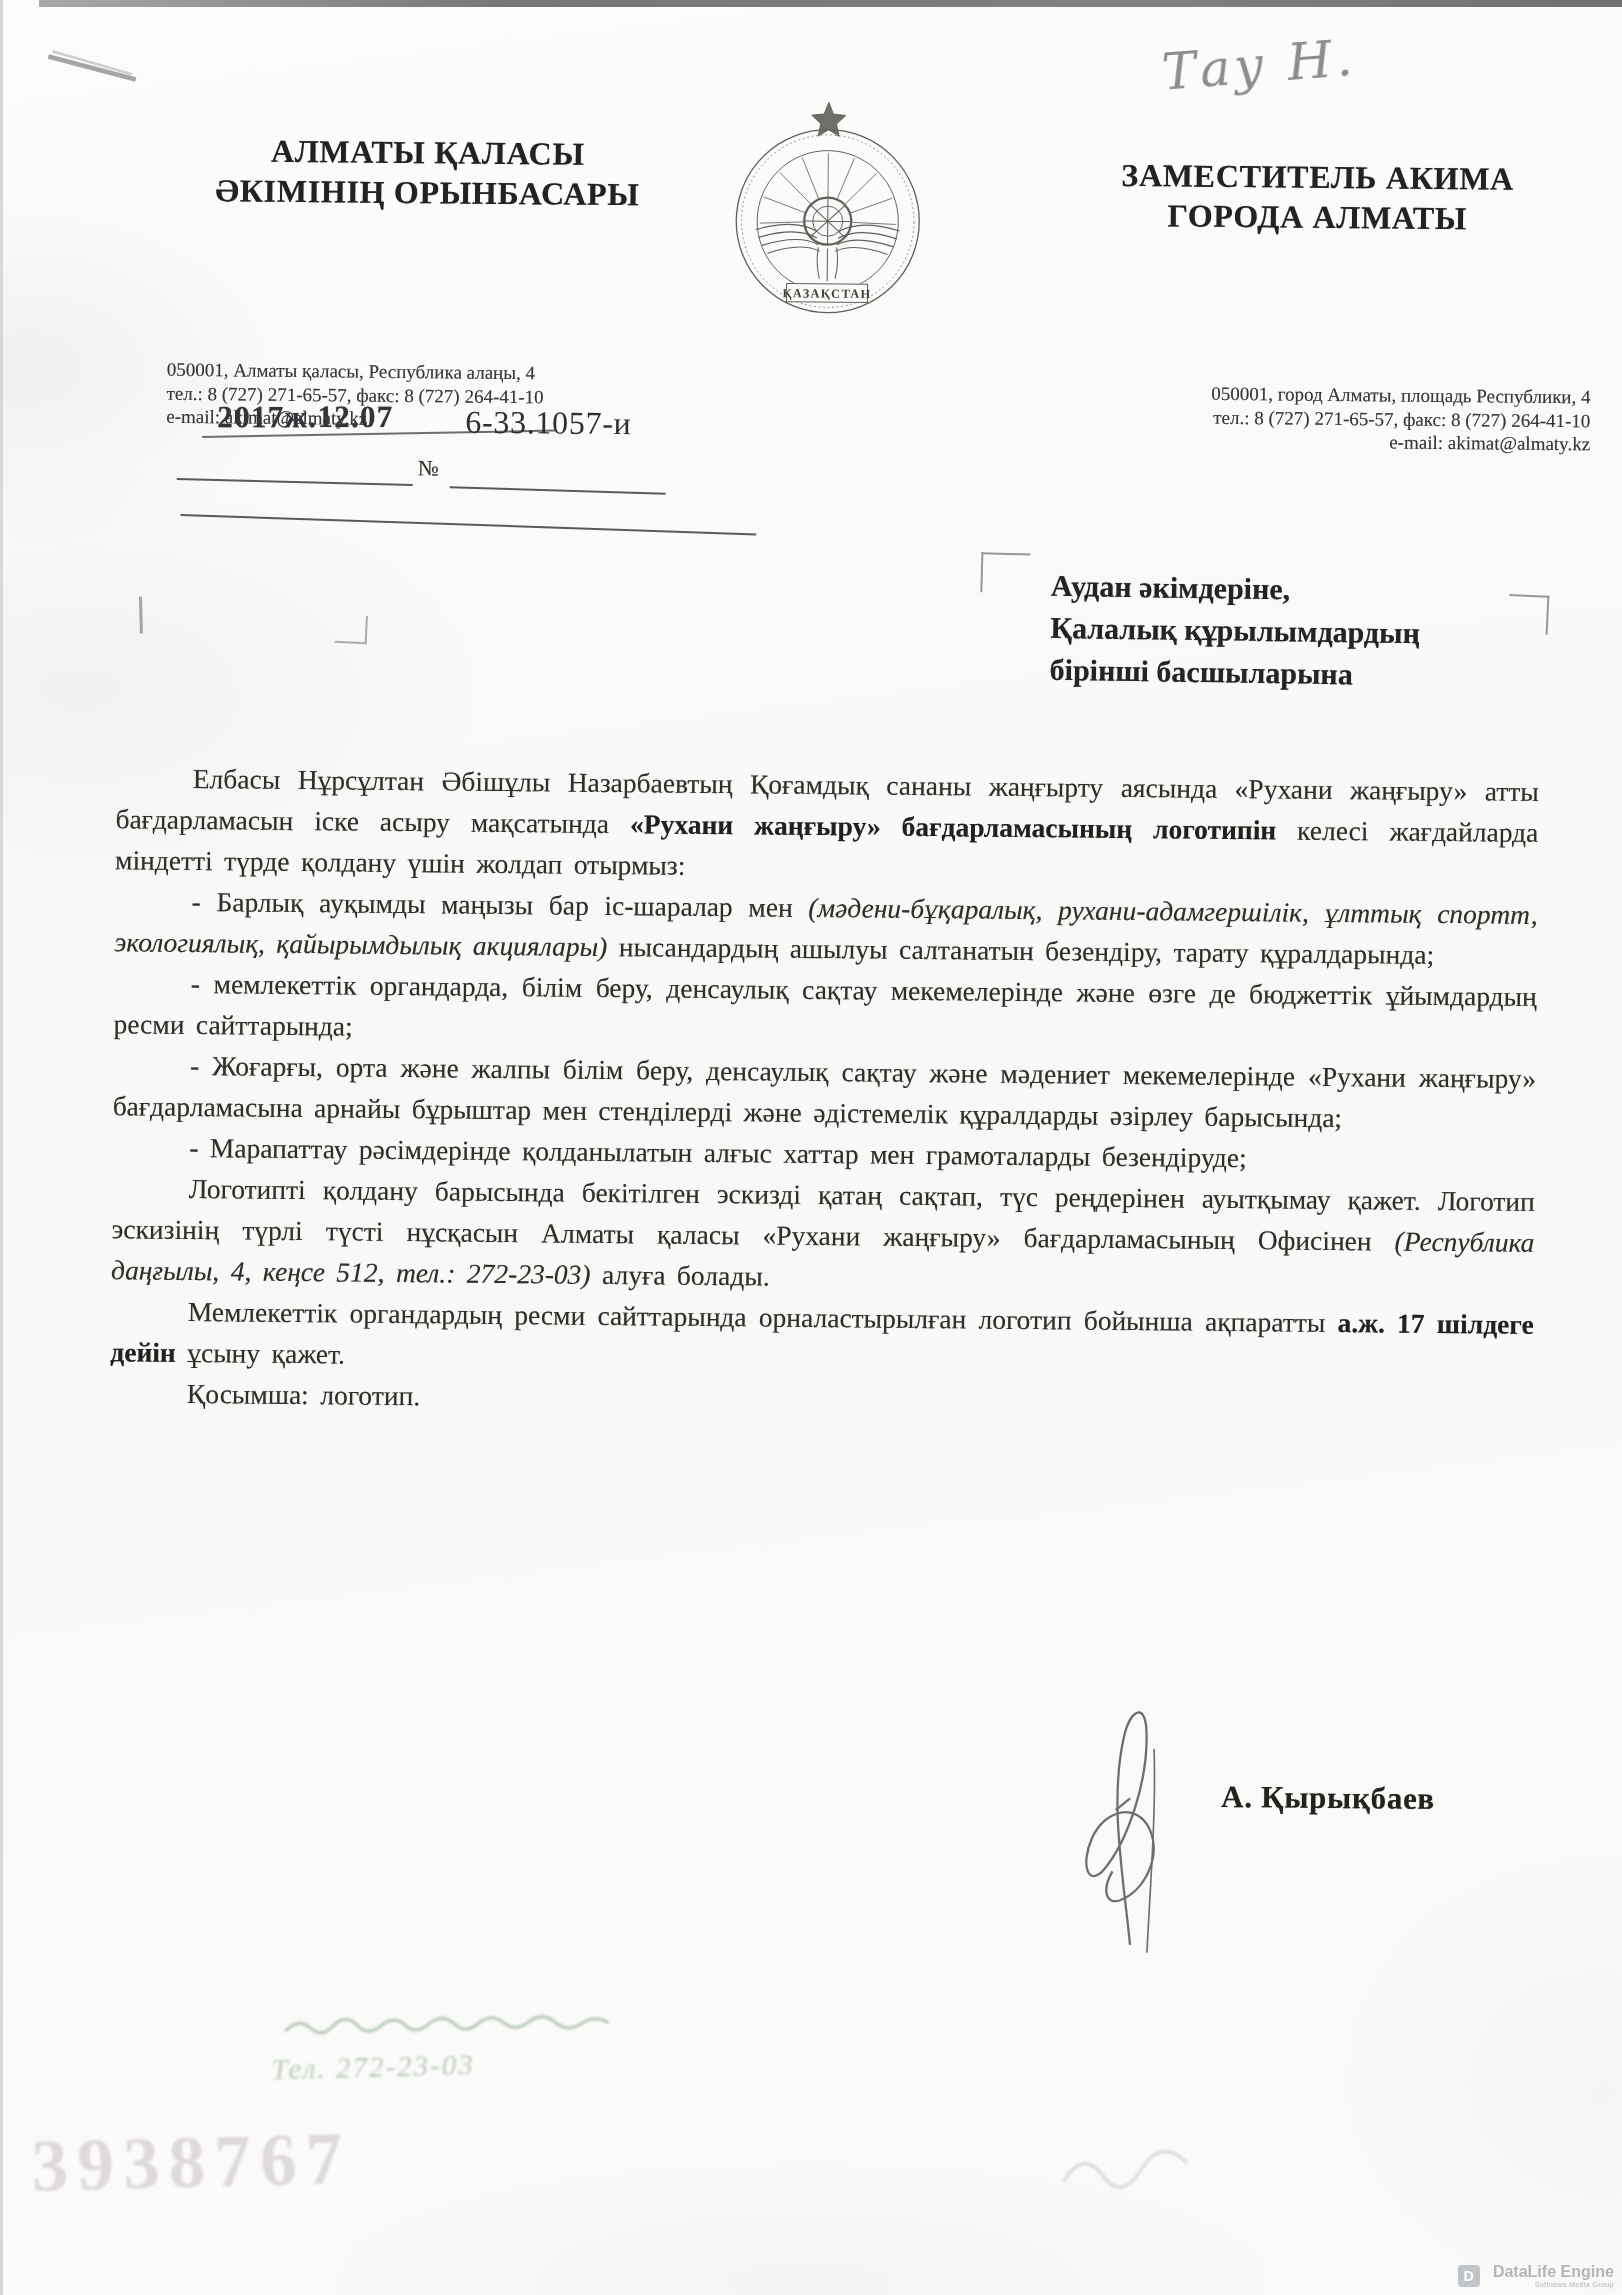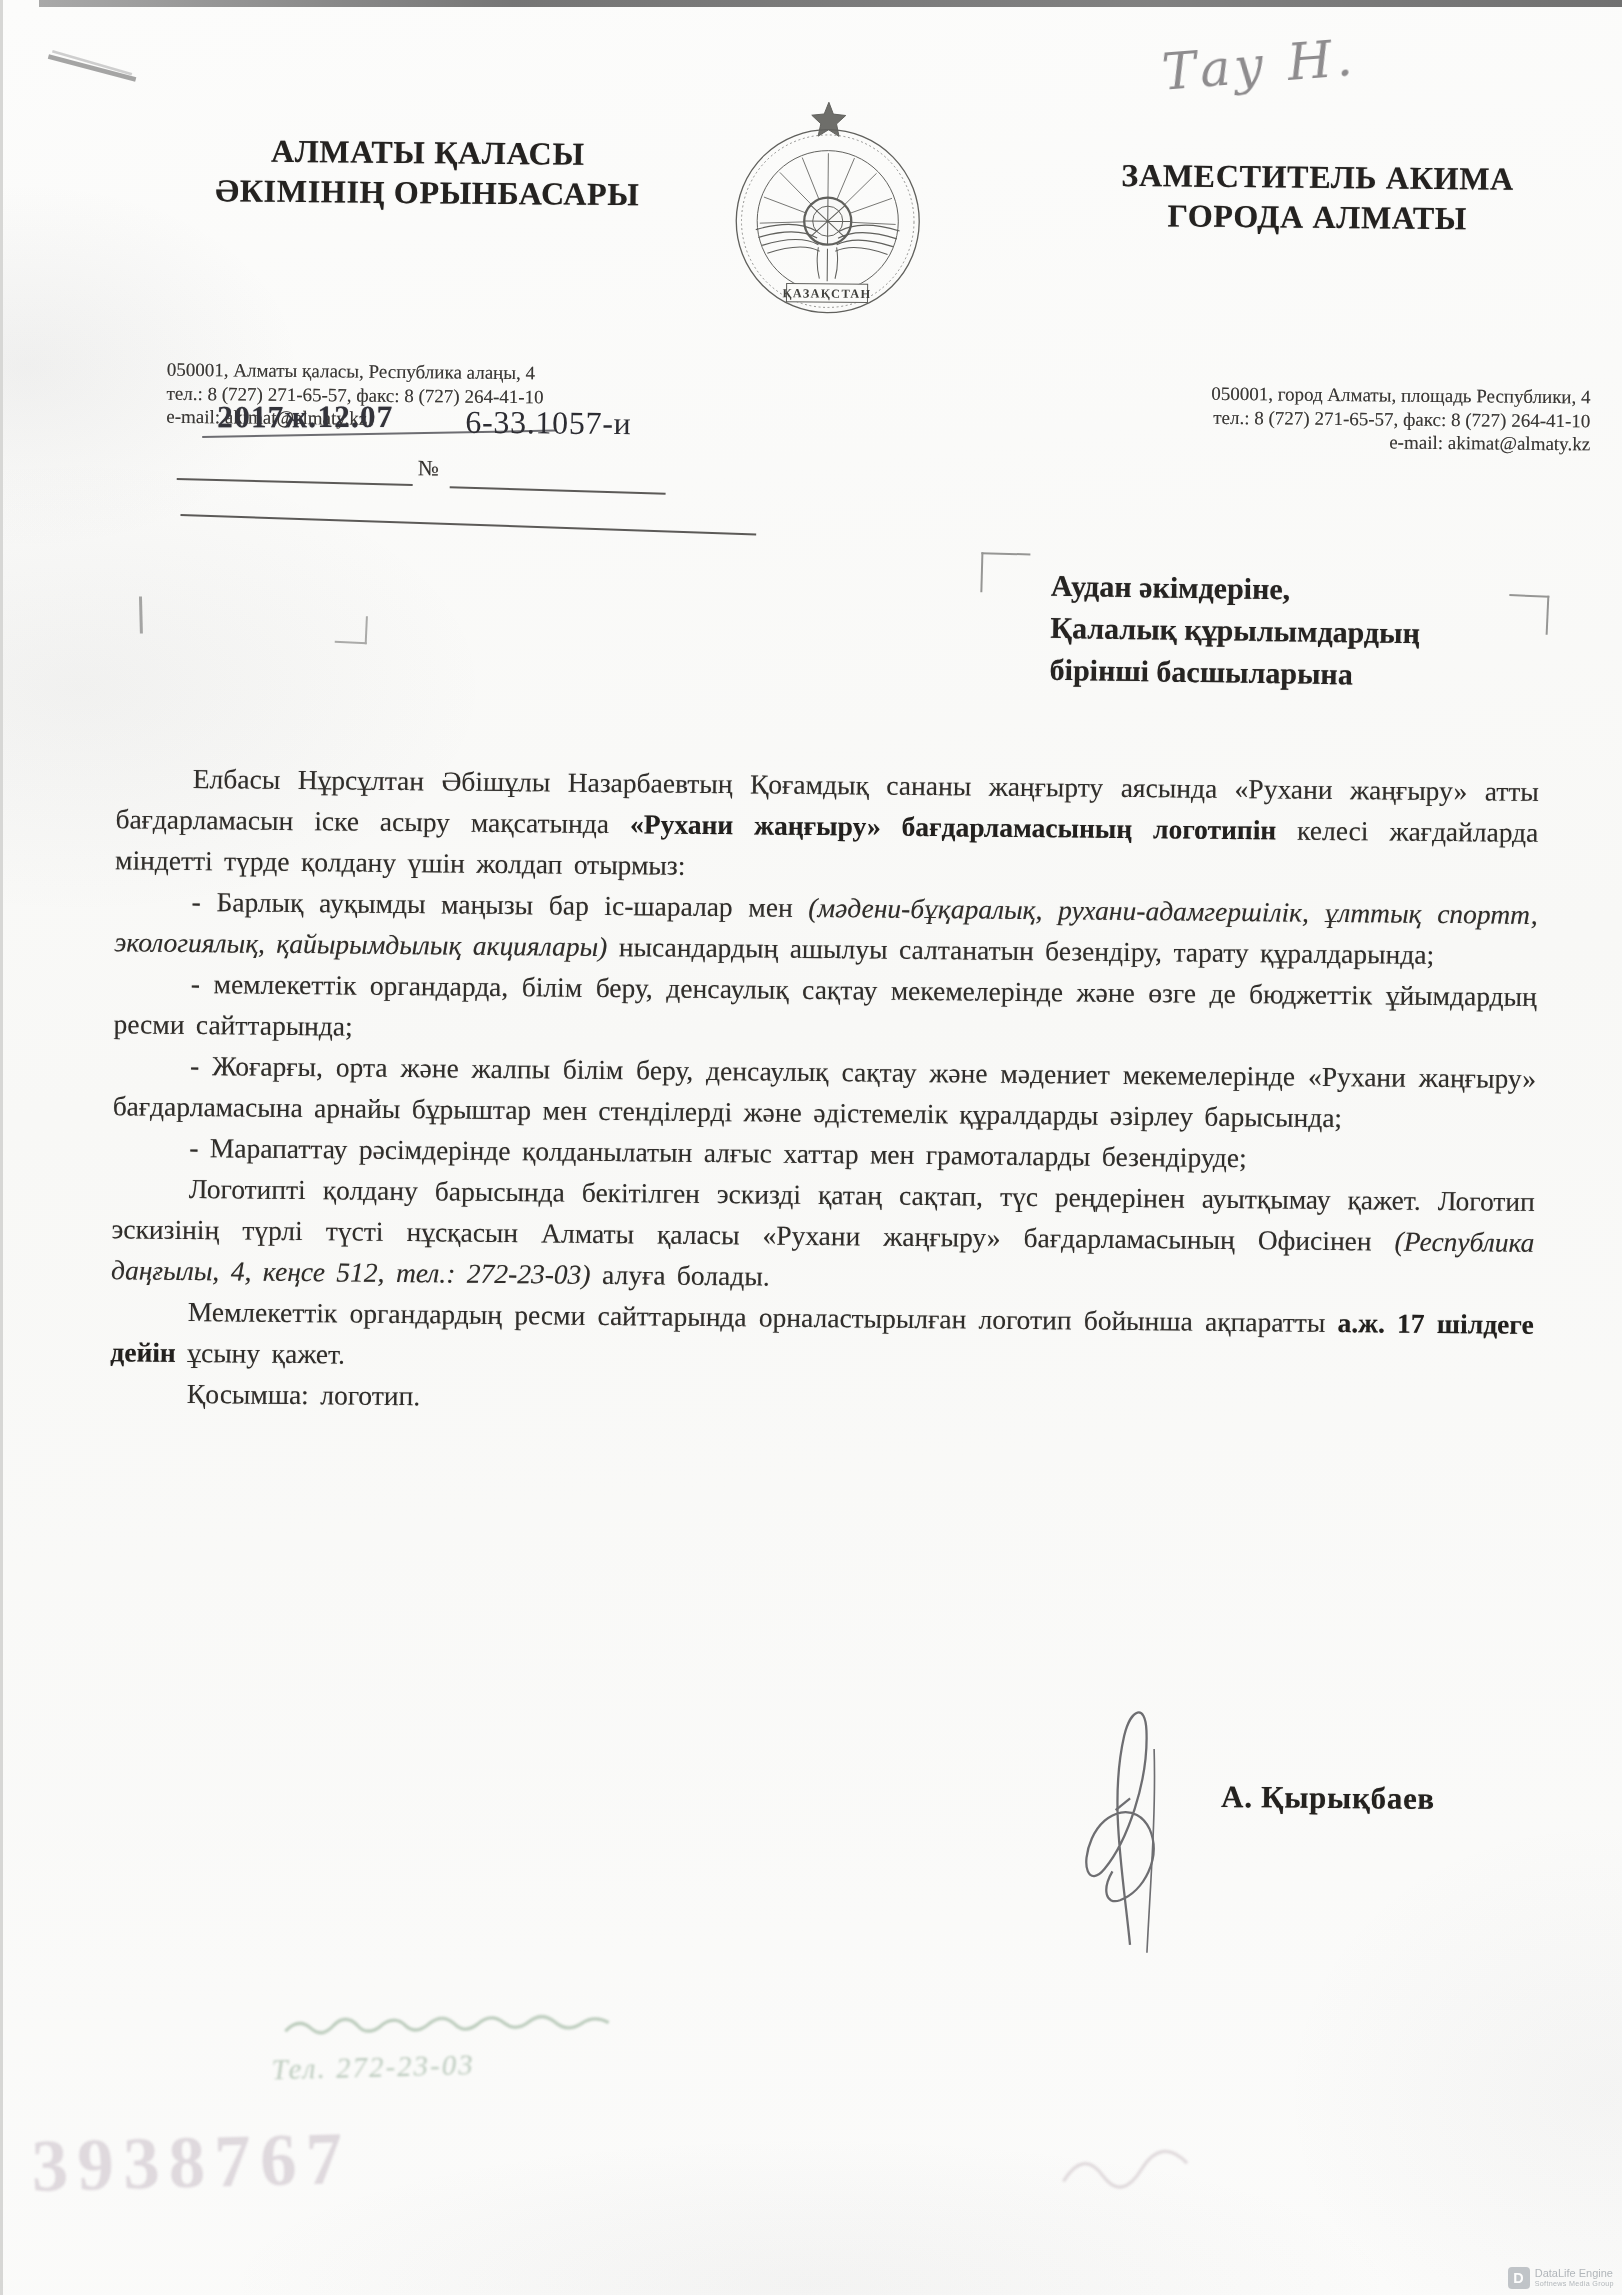--- a/index.html
+++ b/index.html
@@ -74,21 +74,21 @@
   
   #exec-squiggle{left:288px;top:2010px;filter:blur(1px);opacity:.55;}
   #exec-phone{left:281px;top:2055px;font-size:29px;font-style:italic;color:rgba(110,145,115,.45);filter:blur(1px);transform:rotate(-2deg);letter-spacing:2px;}
   #faint-number{left:42px;top:2127px;font-size:73px;color:rgba(160,140,155,.30);letter-spacing:9.2px;filter:blur(1.3px);transform:rotate(-2deg);font-weight:bold;}
   #faint-scribble{left:1067px;top:2140px;filter:blur(0.9px);opacity:.4;}
 
   
   #watermark{right:9.2px;bottom:6.5px;display:flex;align-items:center;gap:5.2px;opacity:.75;}
   #wm-logo{width:22px;height:22px;border-radius:3.9px;background:#aeb3b8;color:#fff;display:flex;align-items:center;justify-content:center;font-size:14.4px;font-weight:bold;font-family:"Liberation Sans",sans-serif;}
   #wm-text{font-family:"Liberation Sans",sans-serif;color:#9aa0a6;line-height:1.1;}
-  #wm-brand{font-size:11px;font-weight:normal;}
+  #wm-brand{font-size:16px;font-weight:bold;margin-left:8px;}
   #wm-sub{font-size:7.2px;letter-spacing:0.3px;text-align:right;}
 
   #sheet{position:absolute;inset:0;transform:rotate(.55deg);transform-origin:811px 1080px;}
 </style>
 </head>
 <body>
 
 <div id="paper"></div>
 
 <div id="scan-top"></div>

